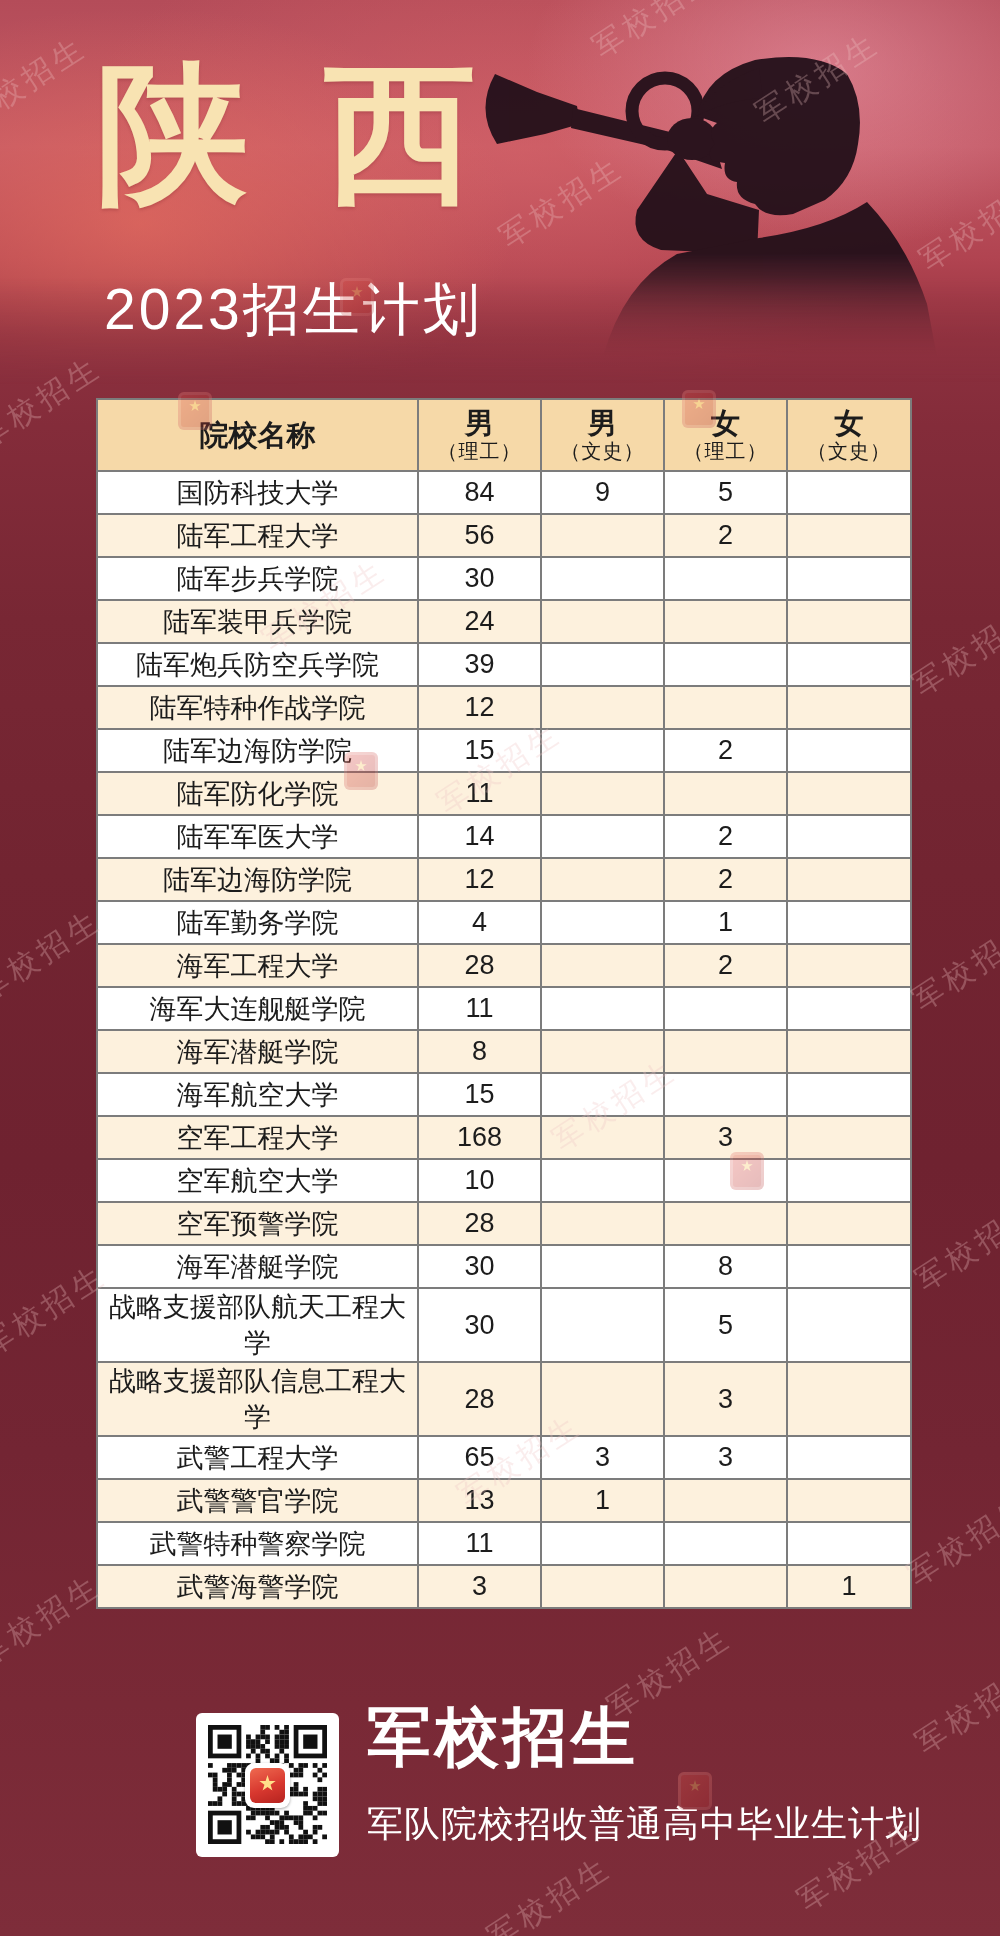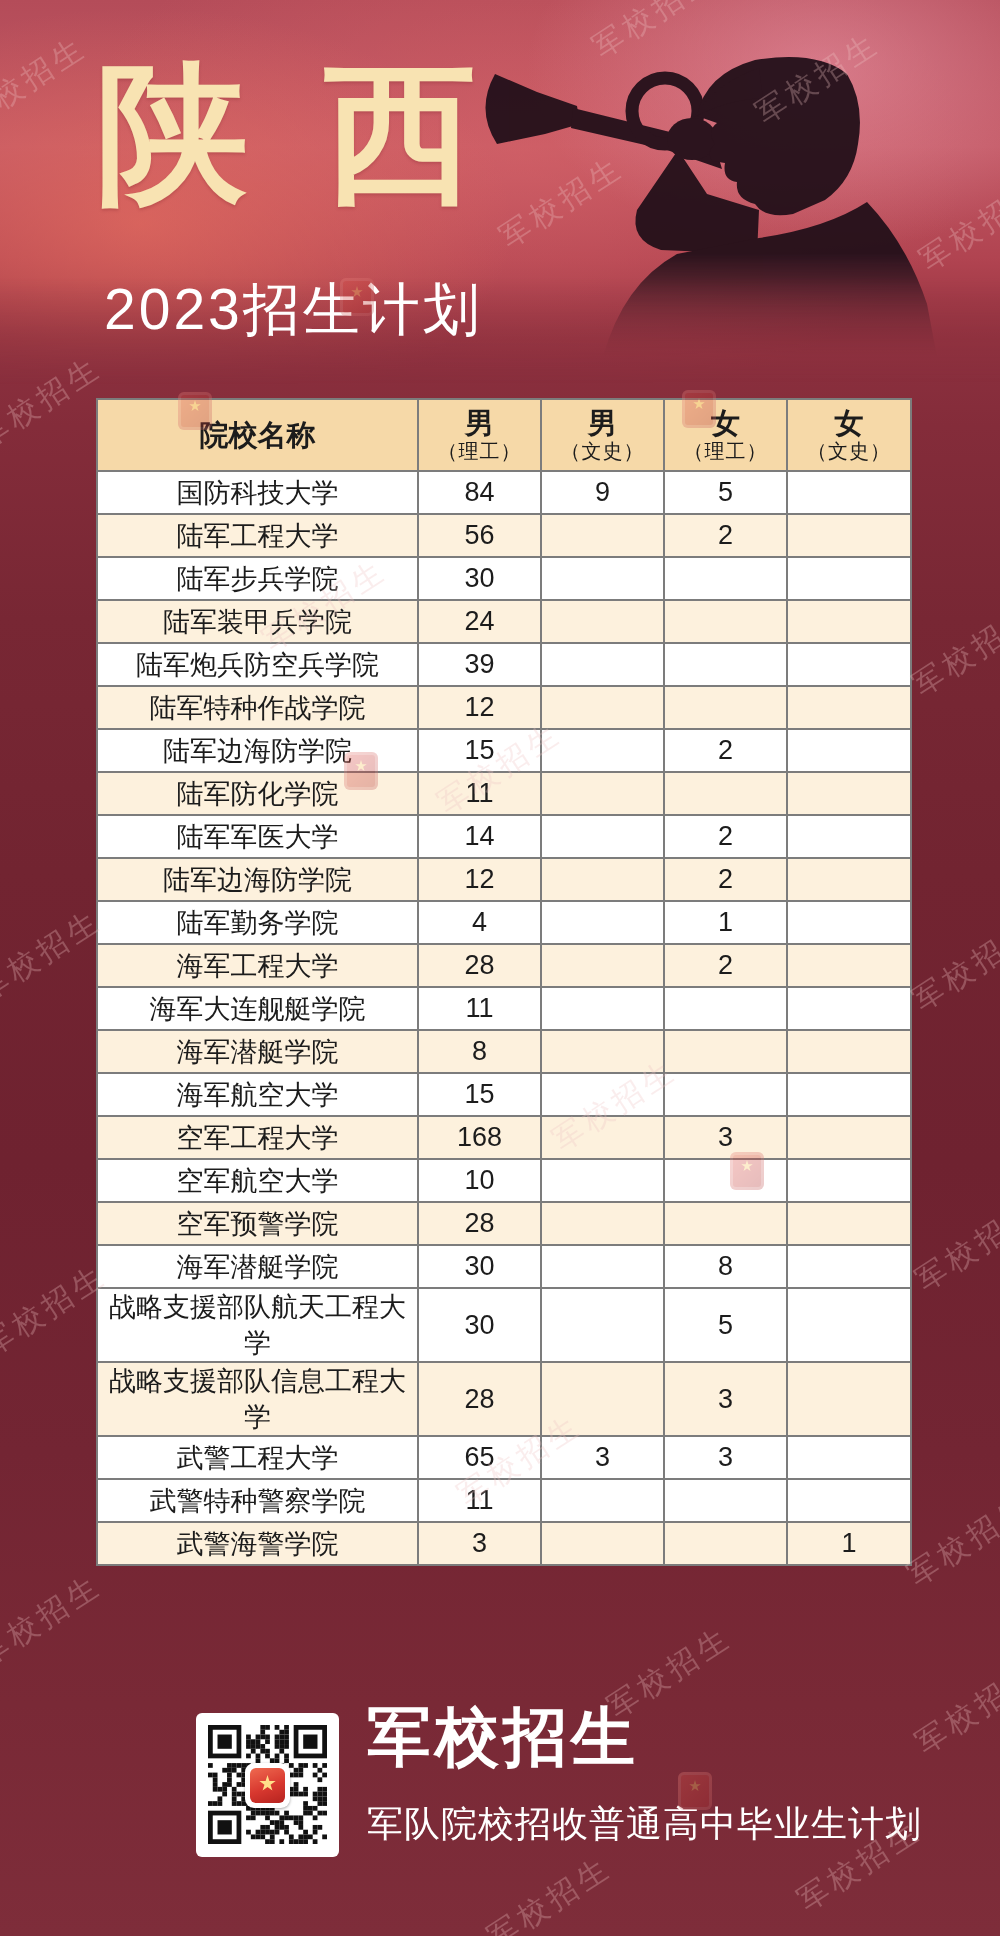--- a/index.html
+++ b/index.html
@@ -308,20 +308,27 @@
         <td>28</td>
         <td></td>
         <td>3</td>
         <td></td>
       </tr>
       <tr>
         <td>武警工程大学</td>
         <td>65</td>
         <td>3</td>
         <td>3</td>
+        <td></td>
+      </tr>
+      <tr class="alt">
+        <td>武警警官学院</td>
+        <td>13</td>
+        <td>1</td>
+        <td></td>
         <td></td>
       </tr>
       <tr>
         <td>武警特种警察学院</td>
         <td>11</td>
         <td></td>
         <td></td>
         <td></td>
       </tr>
       <tr class="alt">

